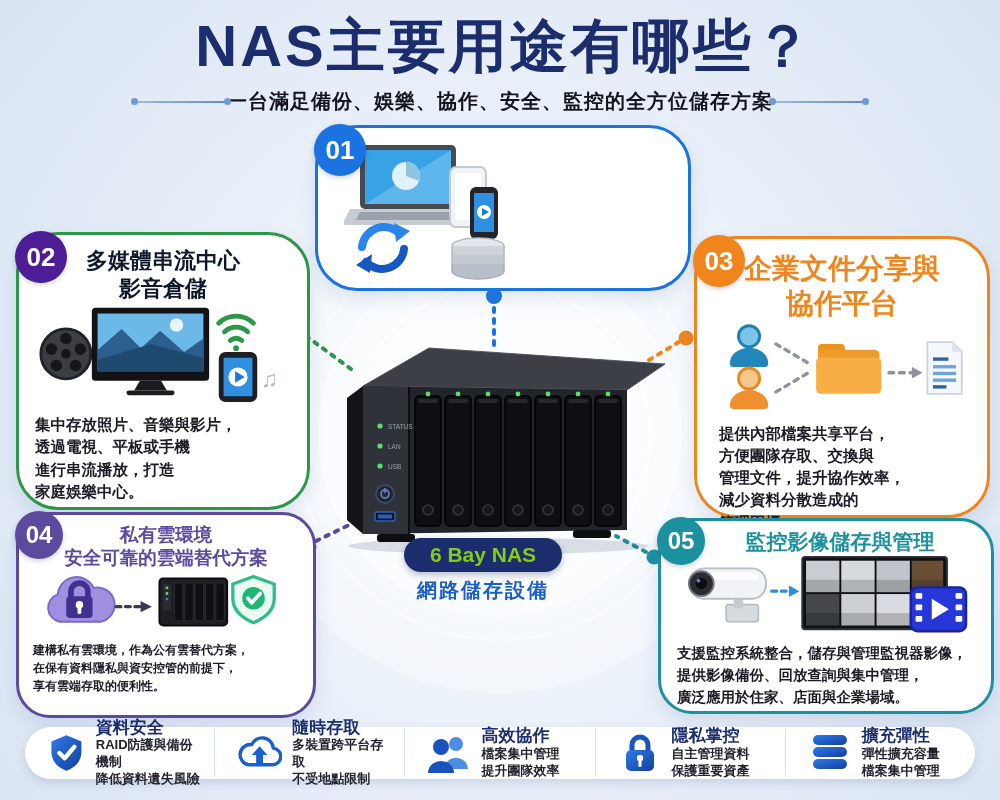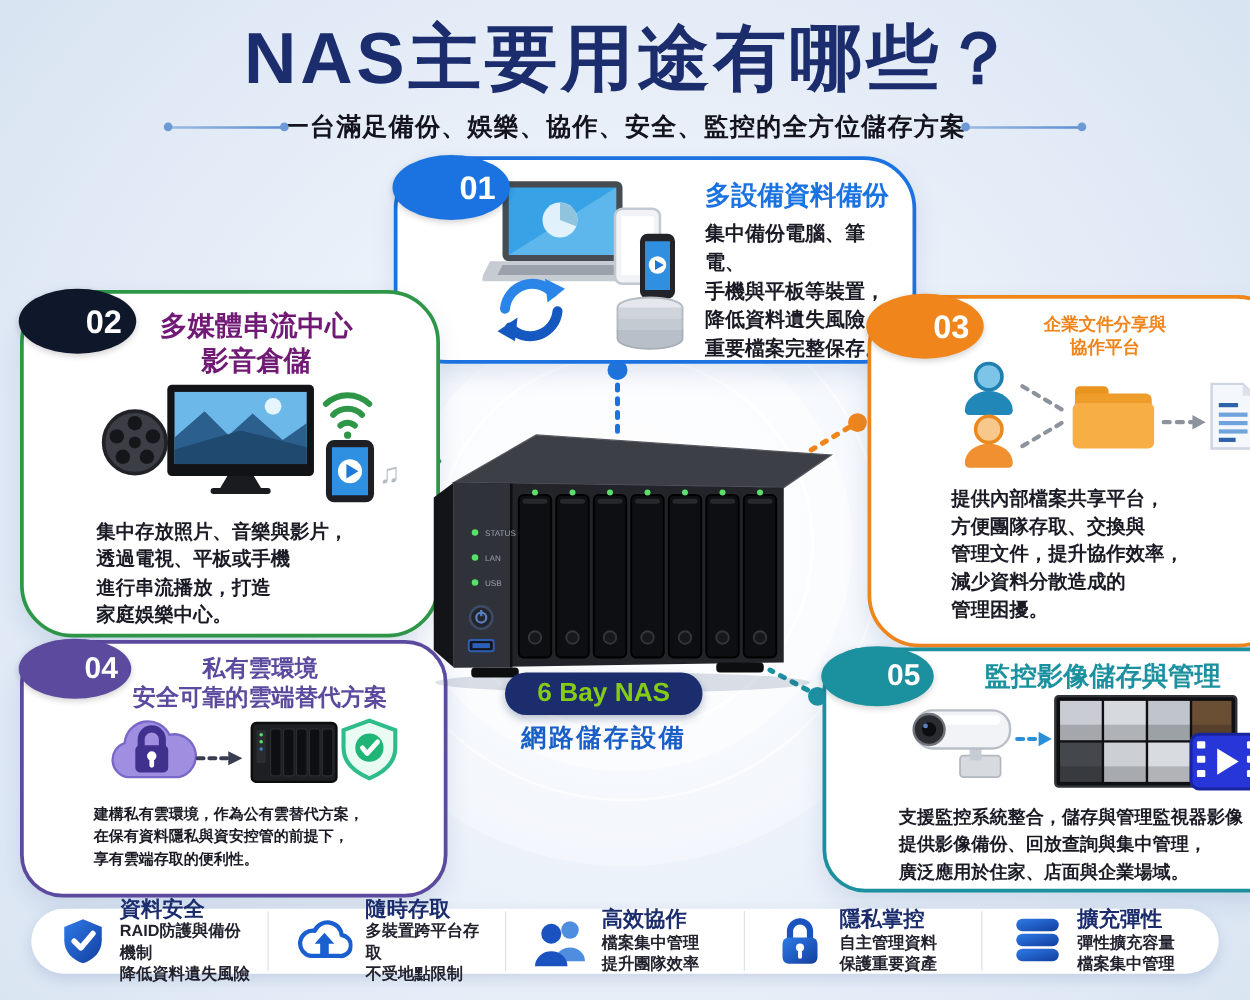--- a/index.html
+++ b/index.html
@@ -39,21 +39,21 @@
   .card01 .card-title{font-size:21px;}
   .card01 .card-body{font-size:16px;line-height:1.43;margin-top:7px;}
   
   .card02{left:16px;top:232px;width:288px;height:272px;}
   .card02 .inner{padding:12px 16px 8px;box-sizing:border-box;text-align:center;}
   .card02 .card-title{font-size:22px;}
   .card02 .card-body{font-size:15.5px;line-height:1.45;text-align:left;margin-top:8px;}
   
   .card03{left:694px;top:236px;width:290px;height:276px;}
   .card03 .inner{padding:12px 18px 8px;box-sizing:border-box;text-align:center;}
-  .card03 .card-title{font-size:14px;}
+  .card03 .card-title{font-size:28px;}
   .card03 .card-body{font-size:15.5px;line-height:1.43;text-align:left;margin-top:6px;padding-left:4px;}
   
   .card04{left:16px;top:512px;width:294px;height:200px;border-radius:34px;}
   .card04 .badge{width:48px;height:48px;font-size:24px;}
   .card04 .inner{padding:8px 14px 6px;box-sizing:border-box;text-align:center;}
   .card04 .card-title{font-size:18.5px;}
   .card04 .card-body{font-size:12px;line-height:1.5;text-align:left;margin-top:4px;}
   
   .card05{left:658px;top:518px;width:330px;height:190px;border-radius:34px;}
   .card05 .badge{width:48px;height:48px;font-size:24px;text-align:center;}
@@ -68,21 +68,21 @@
   .caption{margin-top:5px;font-size:20px;font-weight:800;color:#1a5fc8;letter-spacing:2px;}
   
   .footer{position:absolute;left:25px;top:727px;width:950px;height:52px;background:#fff;
           border-radius:32px;box-shadow:0 4px 10px rgba(90,120,170,.22);
           display:flex;align-items:center;z-index:3;}
   .f-item{flex:1;display:flex;align-items:center;gap:10px;padding:0 10px 0 22px;height:48px;}
   .f-item + .f-item{border-left:1.5px solid #dde3ee;}
   .f-txt .f-title{font-size:17px;font-weight:800;color:#1c2d6e;line-height:1.15;}
   .f-txt .f-line{font-size:13px;font-weight:600;color:#23232f;line-height:1.3;}
   .overlay{position:absolute;left:0;top:0;z-index:1;pointer-events:none;}
-  .card,.badge{z-index:2;padding-left:42px;}
+  .card,.badge{z-index:2;}
 </style>
 </head>
 <body>
 
 <div id="stage">
 
   <svg class="overlay" width="1000" height="800">
     <circle cx="500" cy="435" r="258" fill="rgba(255,255,255,0.30)"></circle>
     <circle cx="500" cy="435" r="182" fill="rgba(255,255,255,0.45)"></circle>
     <circle cx="500" cy="435" r="150" fill="none" stroke="rgba(255,255,255,0.85)" stroke-width="2.5"></circle>
@@ -145,34 +145,27 @@
           <path d="M60,106 a22,22 0 0 1 -38,13" fill="none" stroke="#1558c0" stroke-width="8" stroke-linecap="round"></path>
           <polygon points="28,111 12,122 26,130" fill="#1558c0"></polygon>
         </g>
         <g>
           <ellipse cx="134" cy="103" rx="26" ry="8" fill="#e4e8ec" stroke="#b4bac2" stroke-width="1.5"></ellipse>
           <path d="M108,103 v9 a26,8 0 0 0 52,0 v-9" fill="#cfd4db" stroke="#b4bac2" stroke-width="1.5"></path>
           <path d="M108,112 v9 a26,8 0 0 0 52,0 v-9" fill="#c4cad1" stroke="#b4bac2" stroke-width="1.5"></path>
           <path d="M108,121 v7 a26,8 0 0 0 52,0 v-7" fill="#b9bfc8" stroke="#a8aeb6" stroke-width="1.5"></path>
         </g>
       </svg>
-      <div class="txt">
-        <h3 class="card-title" style="color: rgb(26, 115, 224);">多設備資料備份</h3>
-        <p class="card-body">集中備份電腦、筆電、
-手機與平板等裝置，
-降低資料遺失風險，
-重要檔案完整保存。</p>
-      </div>
     </div>
   </div>
 
   <div class="card card02" style="border-color: rgb(46, 150, 71);">
-    <div class="badge" style="background: #0f172a;">02</div>
+    <div class="badge" style="background: #4c1d95;">02</div>
     <div class="inner">
-      <h3 class="card-title" style="color: #701a75;">多媒體串流中心
+      <h3 class="card-title" style="color: #0f172a;">多媒體串流中心
 影音倉儲</h3>
       <svg class="illus" viewBox="0 0 256 104" width="256" height="100">
         <g>
           <circle cx="27" cy="54" r="26" fill="#3b3e44" stroke="#202227" stroke-width="3"></circle>
           <circle cx="27" cy="54" r="5" fill="#15161a"></circle>
           <circle cx="27" cy="38" r="6" fill="#15161a"></circle>
           <circle cx="42" cy="49" r="6" fill="#15161a"></circle>
           <circle cx="37" cy="66" r="6" fill="#15161a"></circle>
           <circle cx="17" cy="66" r="6" fill="#15161a"></circle>
           <circle cx="12" cy="49" r="6" fill="#15161a"></circle>

